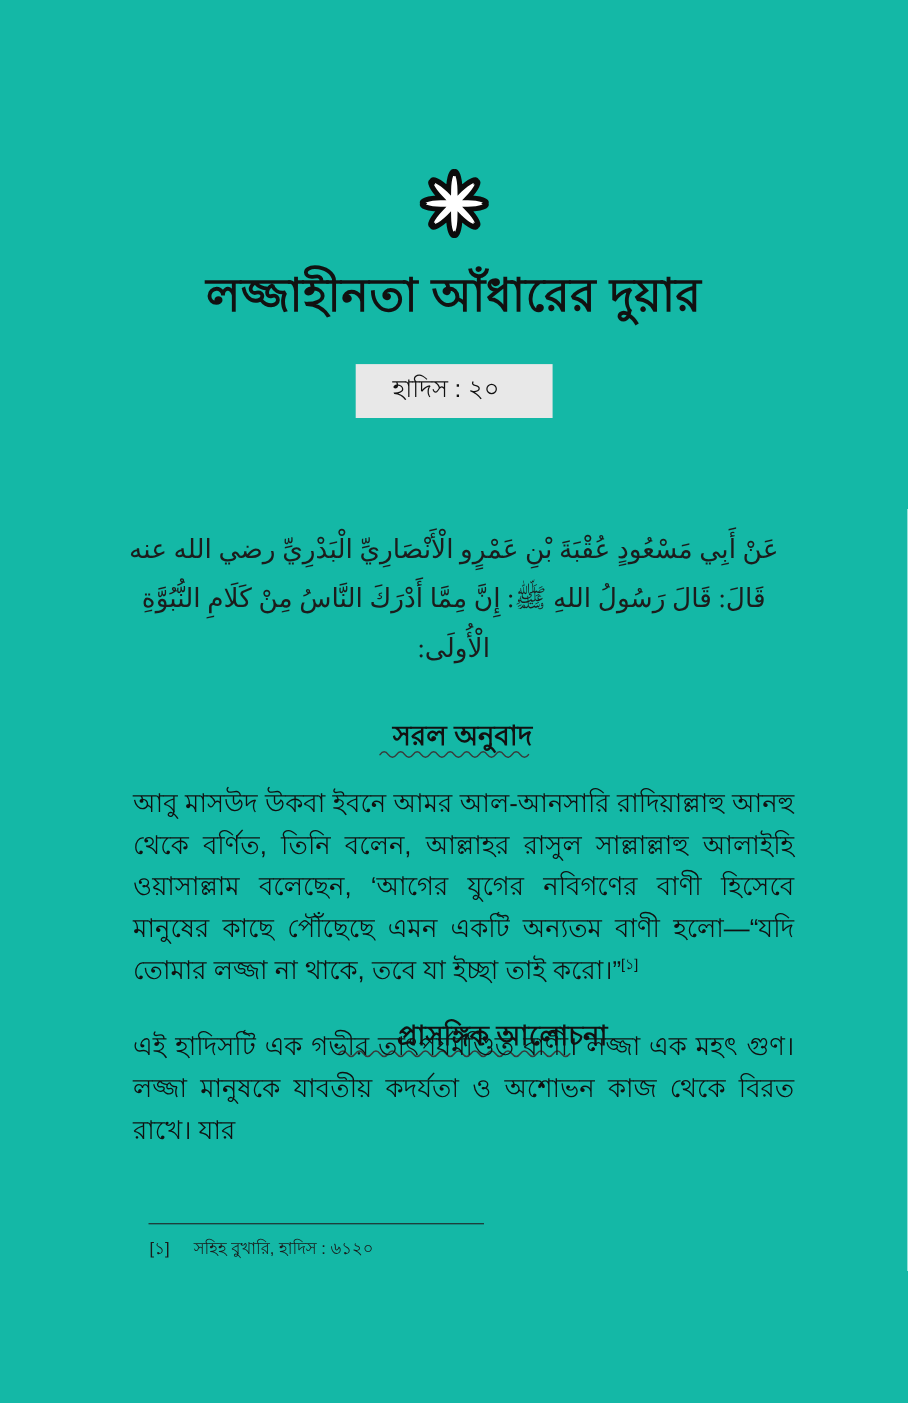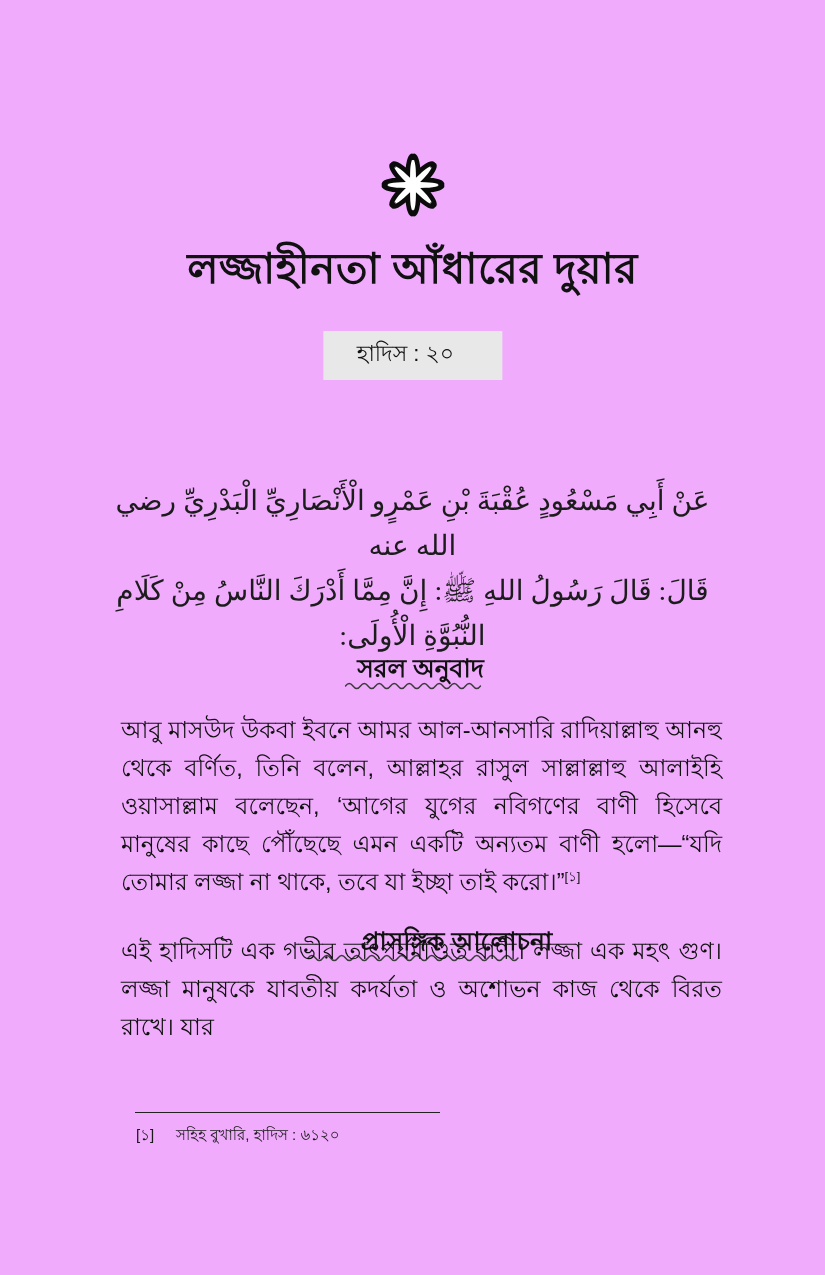--- a/index.html
+++ b/index.html
@@ -5,21 +5,21 @@
   html, body {
     margin: 0;
     padding: 0;
     background: #ffffff;
   }
   .page {
     position: relative;
     width: 825px;
     height: 1275px;
     margin: 0 auto;
-    background: #f0abfc;
+    background: #14b8a6;
     color: #111111;
     font-family: "Liberation Sans", "DejaVu Sans", sans-serif;
     overflow: hidden;
   }
 
   
   .ornament {
     position: absolute;
     top: 152px;
     left: 50%;
@@ -55,21 +55,21 @@
 
   
   .arabic {
     position: absolute;
     top: 478px;
     left: 112px;
     width: 601px;
     direction: rtl;
     text-align: center;
     font-family: "Liberation Serif", "DejaVu Serif", serif;
-    font-size: 28px;
+    font-size: 24px;
     line-height: 45px;
     color: #1c1c1c;
   }
 
   
   .section-heading {
     position: absolute;
     left: 0;
     width: 100%;
     margin: 8px;

